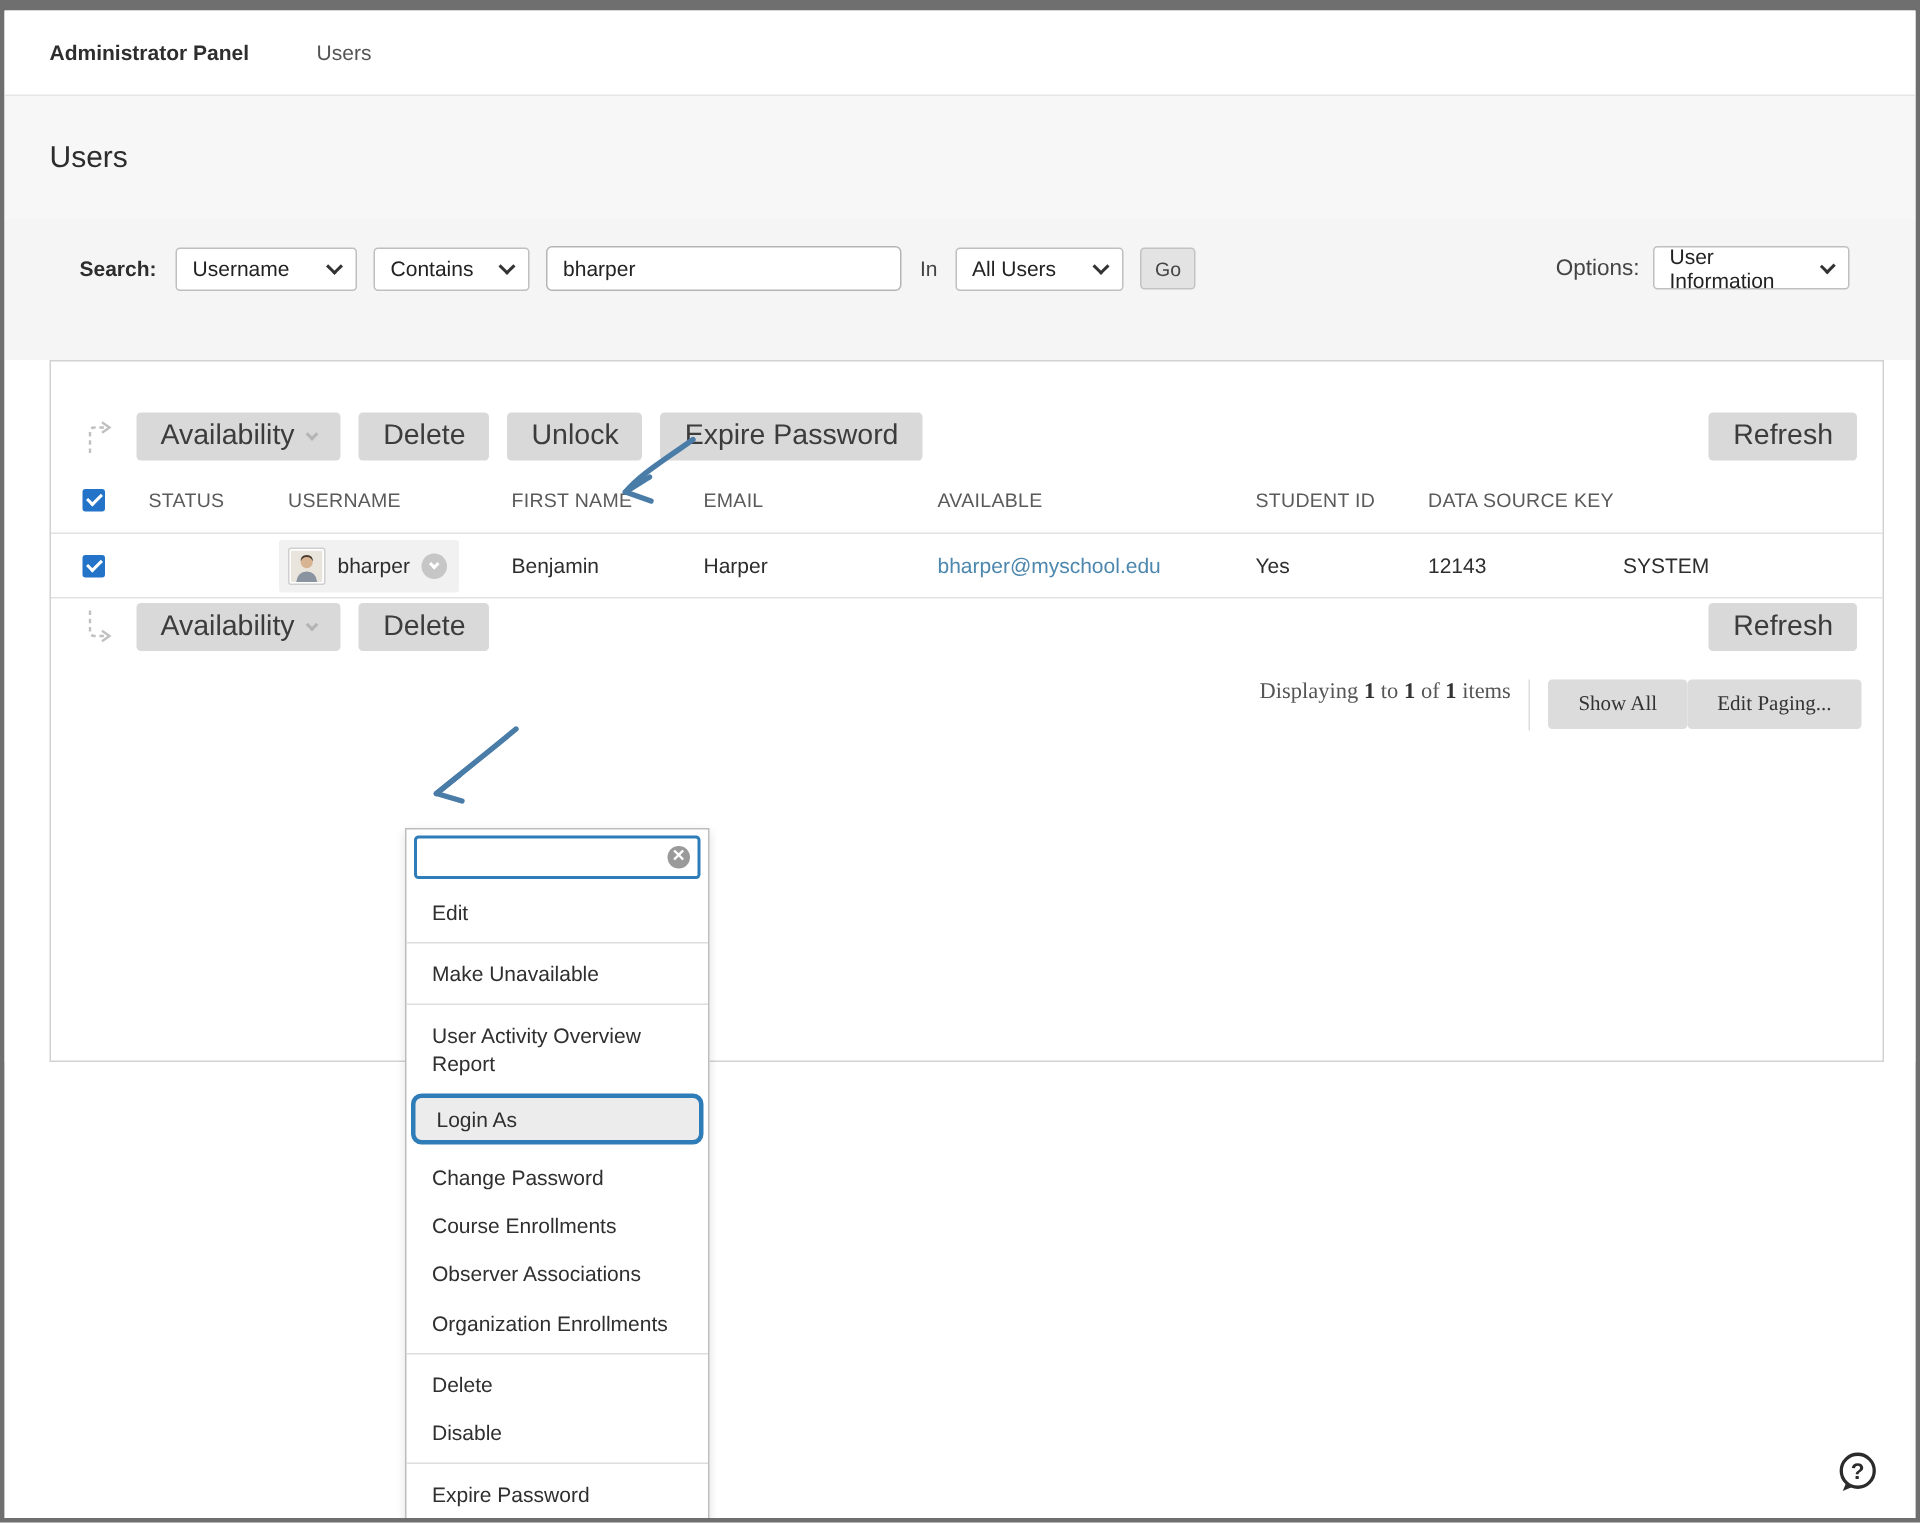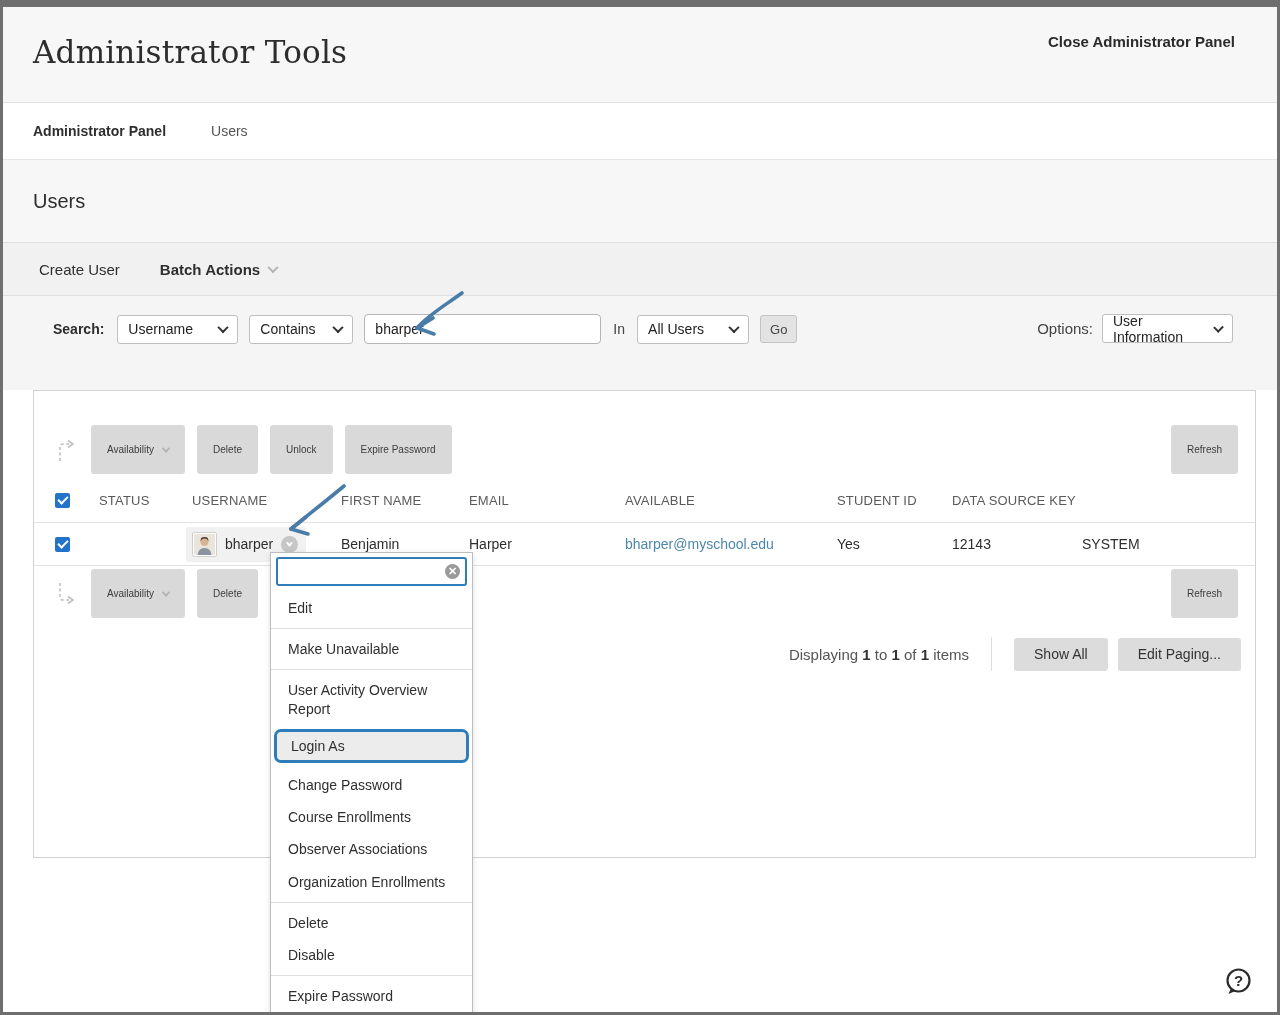--- a/index.html
+++ b/index.html
@@ -55,42 +55,42 @@
   .in-label { font-size: 14px; color: #444; margin: 0 1px; }
   .go-btn { height: 28px; background: #e3e3e3; border: 1px solid #c3c3c3; border-radius: 3px; font-size: 13px; color: #444; padding: 0 9px; cursor: pointer; }
   .options-wrap { position: absolute; right: 44px; top: 18px; display: flex; align-items: center; gap: 9px; }
   .options-label { font-size: 15px; color: #444; }
 
   
   .main-area { background: #fff; padding: 0 0 0 30px; }
   .panel { width: 1223px; height: 468px; border: 1px solid #d2d2d2; background: #fff; position: relative; margin-top: 0; }
   .toolbar { display: flex; align-items: center; margin: 34px 17px 0 21px; gap: 12px; }
   .toolbar .spacer { flex: 1; }
-  .tb-btn { background: #d9d9d9; border: none; border-radius: 3px; height: 49px; padding: 0 16px; font-size: 10px; color: #3c3c3c;
+  .tb-btn { background: #d9d9d9; border: none; border-radius: 3px; height: 32px; padding: 0 16px; font-size: 19px; color: #3c3c3c;
     cursor: pointer; font-family: inherit; display: inline-flex; align-items: center; gap: 9px; text-align: right; }
   .hook-icon { width: 24px; height: 26px; flex: none; }
 
   .trow { display: grid; grid-template-columns: 44px 93px 149px 128px 156px 212px 115px 130px 1fr; align-items: center; padding-left: 21px; }
   .thead { height: 45px; margin-top: 4px; border-bottom: 1px solid #e2e2e2; }
   .th { font-size: 13px; color: #5a5a5a; letter-spacing: .2px; }
   .th.sorted { background: #f1f1f1; align-self: stretch; display: flex; align-items: center; gap: 8px;
     font-weight: bold; color: #111; margin-left: -12px; padding-left: 12px; margin-top: -3px; }
   .tbody-row { height: 43px; border-bottom: 1px solid #e2e2e2; font-size: 14px; color: #2d2d2d; }
   .checkbox { width: 15px; height: 15px; background: #2373c8; border-radius: 2px; position: relative; cursor: pointer; }
   .checkbox::after { content: ""; position: absolute; left: 3px; top: 3.5px; width: 8px; height: 4px;
     border-left: 2px solid #fff; border-bottom: 2px solid #fff; transform: rotate(-45deg); }
   .user-chip { display: inline-flex; align-items: center; gap: 8px; background: #f1f1f1; border-radius: 2px;
     padding: 5px 8px 5px 6px; margin-left: -6px; cursor: pointer; }
   .avatar { width: 25px; height: 25px; border: 1px solid #cfcfcf; background: #fff; padding: 1px; border-radius: 2px; }
   .row-menu-btn { width: 17px; height: 17px; border-radius: 50%; background: #c6c6c6; display: inline-flex; align-items: center; justify-content: center; cursor: pointer; }
   .row-menu-btn .chev { width: 5px; height: 5px; border-color: #fff; transform: rotate(45deg) translate(-1px,-1px); }
   .email-link { color: #4d87ad; cursor: pointer; text-decoration: none; }
 
   .toolbar.bottom { margin-top: 3px; }
-  .paging-row { display: flex; align-items: center; justify-content: flex-end; margin: 19px 14px 0 0; gap: 10px; }
+  .paging-row { display: flex; justify-content: flex-end; margin: 19px 14px 0 0; gap: 0; font-family: Liberation Serif, serif; }
   .paging-text { font-size: 15px; color: #555; margin-right: 12px; }
   .paging-text b { color: #333; }
   .pg-divider { width: 1px; height: 34px; background: #ddd; margin-right: 12px; }
   .pg-btn { background: #dcdcdc; border: none; border-radius: 3px; height: 33px; padding: 0 20px; font-size: 14px; color: #333; cursor: pointer; font-family: inherit; }
 
   
   .ctx-menu { position: absolute; left: 267px; top: 545px; width: 203px; background: #fff;
     border: 1px solid #bdbdbd; box-shadow: 0 2px 6px rgba(0,0,0,.12); z-index: 40; padding-bottom: 5px; }
   .ctx-search-wrap { position: relative; margin: 4px 5px 6px 5px; }
   .ctx-search { width: 100%; height: 29px; border: 2px solid #2e7cb8; border-radius: 3px; padding: 0 28px 0 8px; font-size: 13px; font-family: inherit; }
@@ -103,41 +103,30 @@
 
   
   .anno-overlay { position: absolute; inset: 0; pointer-events: none; z-index: 60; }
   .help-bubble { position: absolute; right: 24px; bottom: 15px; width: 30px; height: 30px; cursor: pointer; z-index: 20; }
 </style>
 </head>
 <body>
 
 <div class="page">
 
-  <div class="app-header">
-    <div class="app-title">Administrator Tools</div>
-    <div class="close-admin">Close Administrator Panel</div>
-  </div>
 
   <div class="breadcrumb-bar">
     <span class="crumb-root">Administrator Panel</span>
     <span class="crumb-current">Users</span>
   </div>
 
   <div class="title-bar">
     <h1 class="page-title">Users</h1>
   </div>
 
-  <div class="action-bar">
-    <span class="create-user">Create User</span>
-    <span class="batch-actions">
-      <span>Batch Actions</span>
-      <span class="chev light"></span>
-    </span>
-  </div>
 
   <div class="search-band">
     <div class="search-row">
       <span class="search-label">Search:</span>
       <span class="sel w-field">
         <span>Username</span>
         <span class="chev"></span>
       </span>
       <span class="sel w-op">
         <span>Contains</span>

